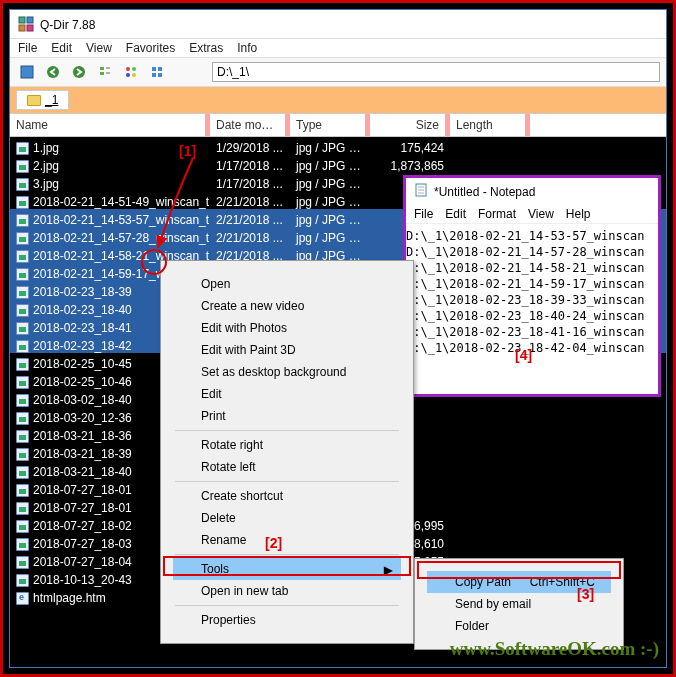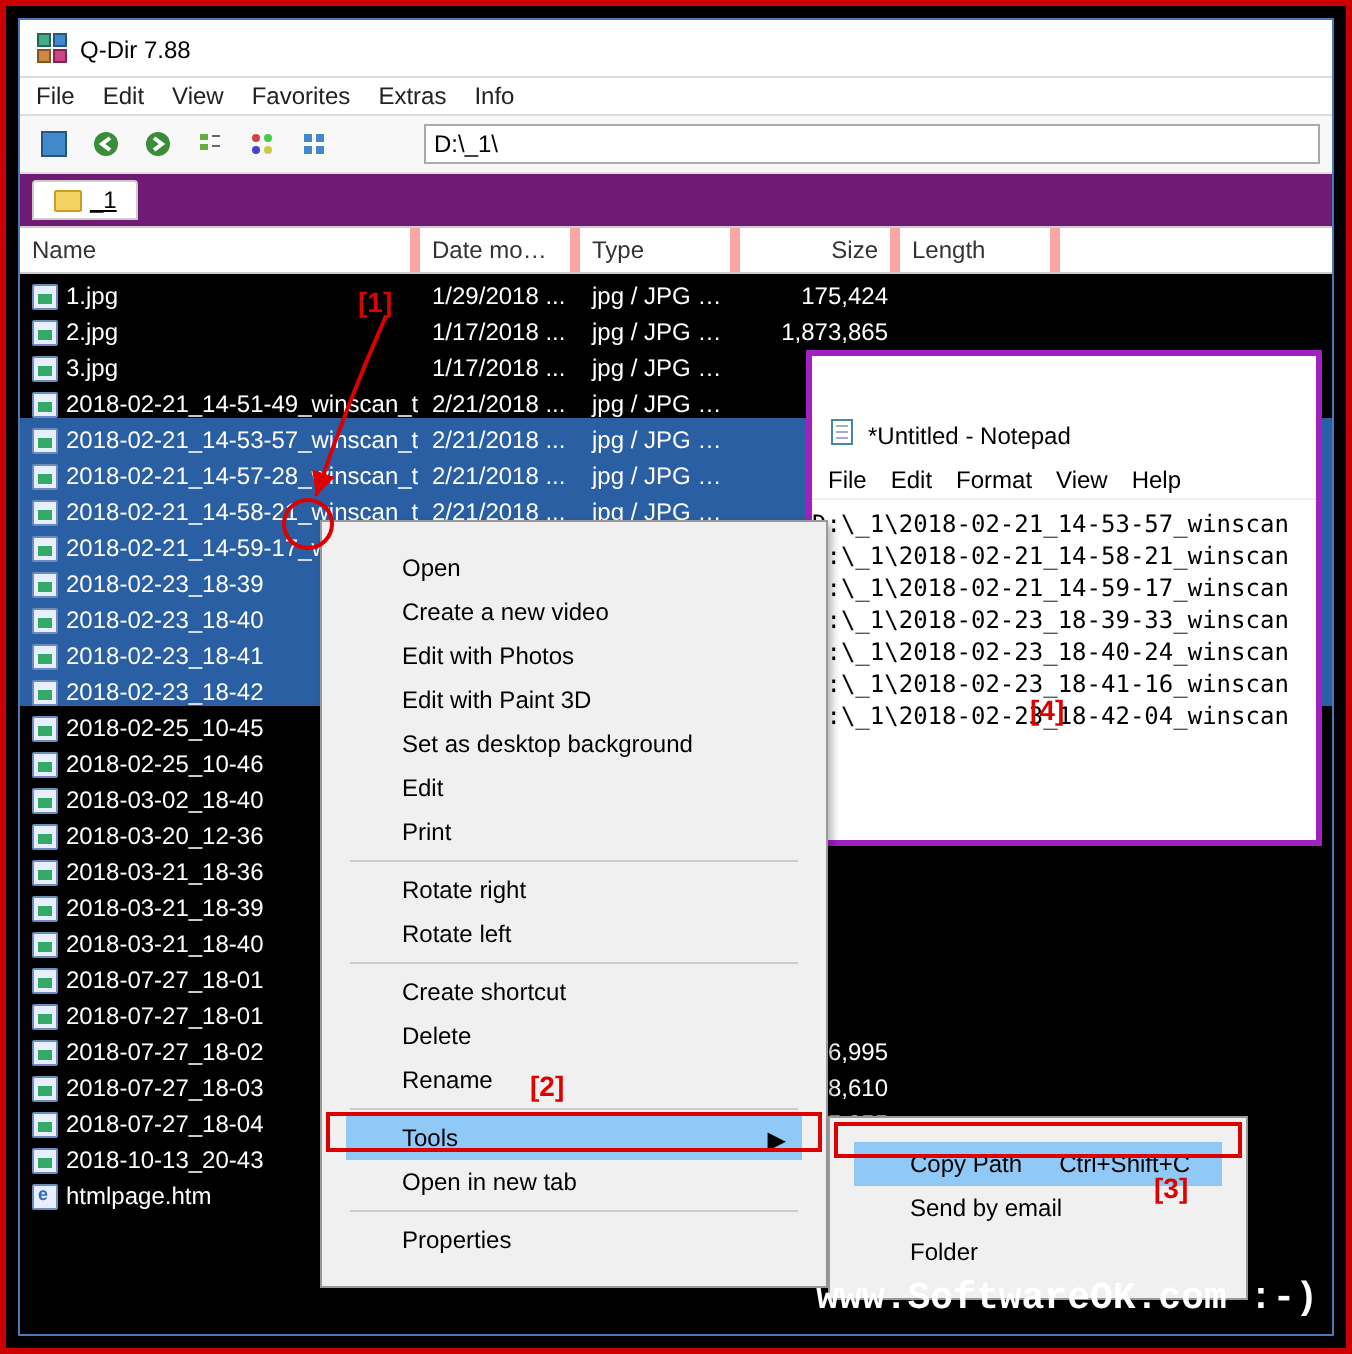--- a/index.html
+++ b/index.html
@@ -5,21 +5,21 @@
 * { box-sizing: border-box; margin: 0; padding: 0; }
 body { font-family: "Segoe UI", Tahoma, sans-serif; font-size: 12px; background: #000; width: 676px; height: 677px; position: relative; overflow: hidden; border: 3px solid #c00; }
 .window { position: absolute; left: 6px; top: 6px; right: 6px; bottom: 6px; background: #fff; display: flex; flex-direction: column; border: 1px solid #4a7ab5; }
 .titlebar { background: #fff; padding: 6px 8px; display: flex; align-items: flex-end; gap: 6px; border-bottom: 1px solid #ddd; }
 .app-icon { width: 16px; height: 16px; display: inline-flex; align-items: center; justify-content: center; }
 .menubar { padding: 2px 8px; display: flex; gap: 14px; font-size: 12px; color: #222; }
 .menubar span { cursor: default; }
 .toolbar { padding: 3px 6px; display: flex; align-items: center; gap: 4px; border-top: 1px solid #ddd; border-bottom: 1px solid #ddd; background: #f8f8f8; }
 .tool-btn { width: 22px; height: 22px; border: 1px solid transparent; display: inline-flex; align-items: center; justify-content: center; background: transparent; cursor: pointer; }
 .addr-input { flex: 1; height: 20px; border: 1px solid #aaa; padding: 0 4px; font-size: 12px; margin-left: 40px; background: #fff; }
-.tabbar { padding: 3px 6px; background: #701a75; display: flex; align-items: flex-end; gap: 4px; border-bottom: 1px solid #ccc; text-decoration: underline; }
+.tabbar { padding: 3px 6px; background: #fdba74; display: flex; align-items: flex-end; gap: 4px; border-bottom: 1px solid #ccc; text-decoration: underline; }
 .tab { padding: 2px 10px; border: 1px solid #ccc; background: #fff; border-radius: 2px 2px 0 0; display: inline-flex; align-items: center; gap: 4px; }
 .folder-ic { width: 14px; height: 11px; background: #f3d163; border: 1px solid #c9a020; border-radius: 1px; display: inline-block; }
 .headers { display: flex; background: #fff; border-bottom: 1px solid #ccc; color: #333; }
 .hcol { padding: 4px 6px; border-right: 5px solid #fca5a5; font-size: 12px; overflow: hidden; white-space: nowrap; text-overflow: ellipsis; }
 .col-name { width: 200px; }
 .col-date { width: 80px; }
 .col-type { width: 80px; }
 .col-size { width: 80px; text-align: right; }
 .col-len { width: 80px; }
 .files { flex: 1; background: #000; color: #fff; overflow: hidden; position: relative; }
@@ -33,27 +33,27 @@
 .file-ic { width: 13px; height: 13px; background: #e8f0ff; border: 1px solid #6a8cc0; border-radius: 1px; flex-shrink: 0; position: relative; }
 .file-ic.img::after { content: ""; position: absolute; left: 2px; right: 2px; top: 4px; bottom: 2px; background: #3a6; }
 .file-ic.htm::after { content: "e"; position: absolute; left: 2px; top: -1px; color: #2a6ec0; font-size: 9px; font-weight: bold; }
 .ctxmenu { position: absolute; background: #f0f0f0; border: 1px solid #999; box-shadow: 2px 2px 4px rgba(0,0,0,0.3); font-size: 12px; color: #000; padding: 12px; z-index: 20; }
 .ctxmenu .mi { padding: 4px 24px 4px 28px; cursor: default; white-space: nowrap; position: relative; }
 .ctxmenu .mi.hl { background: #90c8f6; }
 .ctxmenu .sep { height: 1px; background: #ccc; margin: 3px 2px; }
 .ctxmenu .arrow { position: absolute; right: 8px; top: 5px; }
 .ctxmenu .shortcut { position: absolute; right: 16px; }
 .notepad { position: absolute; left: 400px; top: 172px; width: 258px; background: #fff; border: 3px solid #a020c0; z-index: 15; }
-.notepad .np-title { padding: 5px 8px; display: flex; align-items: center; gap: 6px; font-size: 12px; margin-top: 26px; }
+.notepad .np-title { padding: 5px 8px; display: flex; align-items: center; gap: 6px; font-size: 12px; }
 .notepad .np-menu { padding: 2px 8px; display: flex; gap: 12px; font-size: 12px; border-bottom: 1px solid #eee; }
 .notepad .np-body { padding: 4px 2px 4px 0; font-family: Consolas, monospace; font-size: 12px; line-height: 16px; color: #000; background: #fff; height: 170px; overflow: hidden; }
 .np-line { white-space: nowrap; overflow: hidden; }
 .annot { position: absolute; font-weight: bold; font-size: 14px; color: #d00; z-index: 40; pointer-events: none; }
 .annot-box { position: absolute; border: 2px solid #d00; z-index: 39; pointer-events: none; }
-.watermark { position: absolute; right: 14px; bottom: 14px; color: #ffffff; font-size: 19px; font-weight: bold; z-index: 50; font-family: Liberation Mono, monospace; }
+.watermark { position: absolute; right: 14px; bottom: 14px; color: #4d7c0f; font-size: 19px; font-weight: bold; z-index: 50; font-family: Liberation Serif, serif; }
 .circ { position: absolute; width: 26px; height: 26px; border: 2px solid #d00; border-radius: 50%; z-index: 41; pointer-events: none; }
 .arrow-svg { position: absolute; z-index: 41; pointer-events: none; }
 </style>
 </head>
 <body>
 
 <div class="window">
   <div class="titlebar">
     <span class="app-icon">
       <svg width="16" height="16" viewBox="0 0 16 16">
@@ -407,20 +407,21 @@
   </div>
   <div class="np-menu" id="npmenu">
       <span>File</span>
       <span>Edit</span>
       <span>Format</span>
       <span>View</span>
       <span>Help</span>
     </div>
   <div class="np-body" id="npbody">
       <div class="np-line">D:\_1\2018-02-21_14-53-57_winscan</div>
+      <div class="np-line">D:\_1\2018-02-21_14-57-28_winscan</div>
       <div class="np-line">D:\_1\2018-02-21_14-58-21_winscan</div>
       <div class="np-line">D:\_1\2018-02-21_14-59-17_winscan</div>
       <div class="np-line">D:\_1\2018-02-23_18-39-33_winscan</div>
       <div class="np-line">D:\_1\2018-02-23_18-40-24_winscan</div>
       <div class="np-line">D:\_1\2018-02-23_18-41-16_winscan</div>
       <div class="np-line">D:\_1\2018-02-23_18-42-04_winscan</div>
     </div>
 </div>
 
 <span class="annot" style="left:176px; top:140px;">[1]</span>

